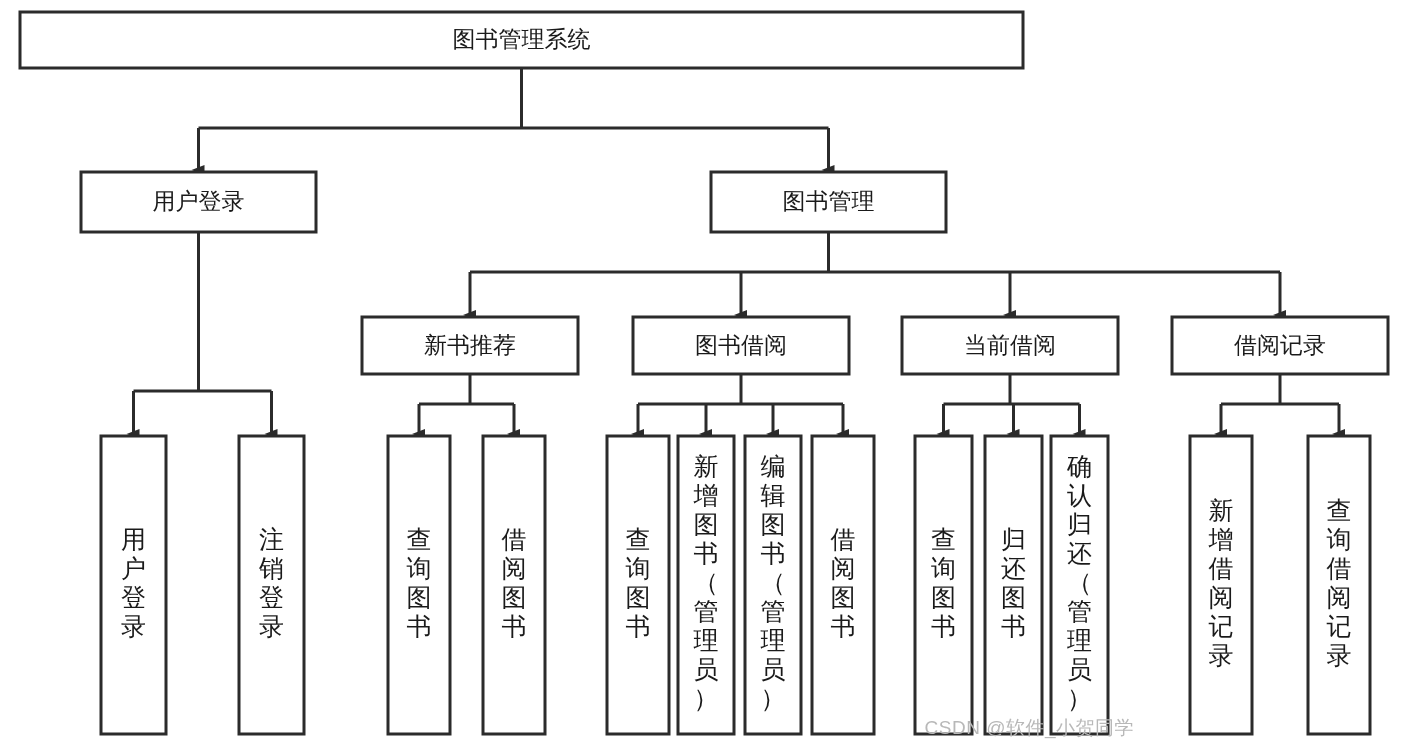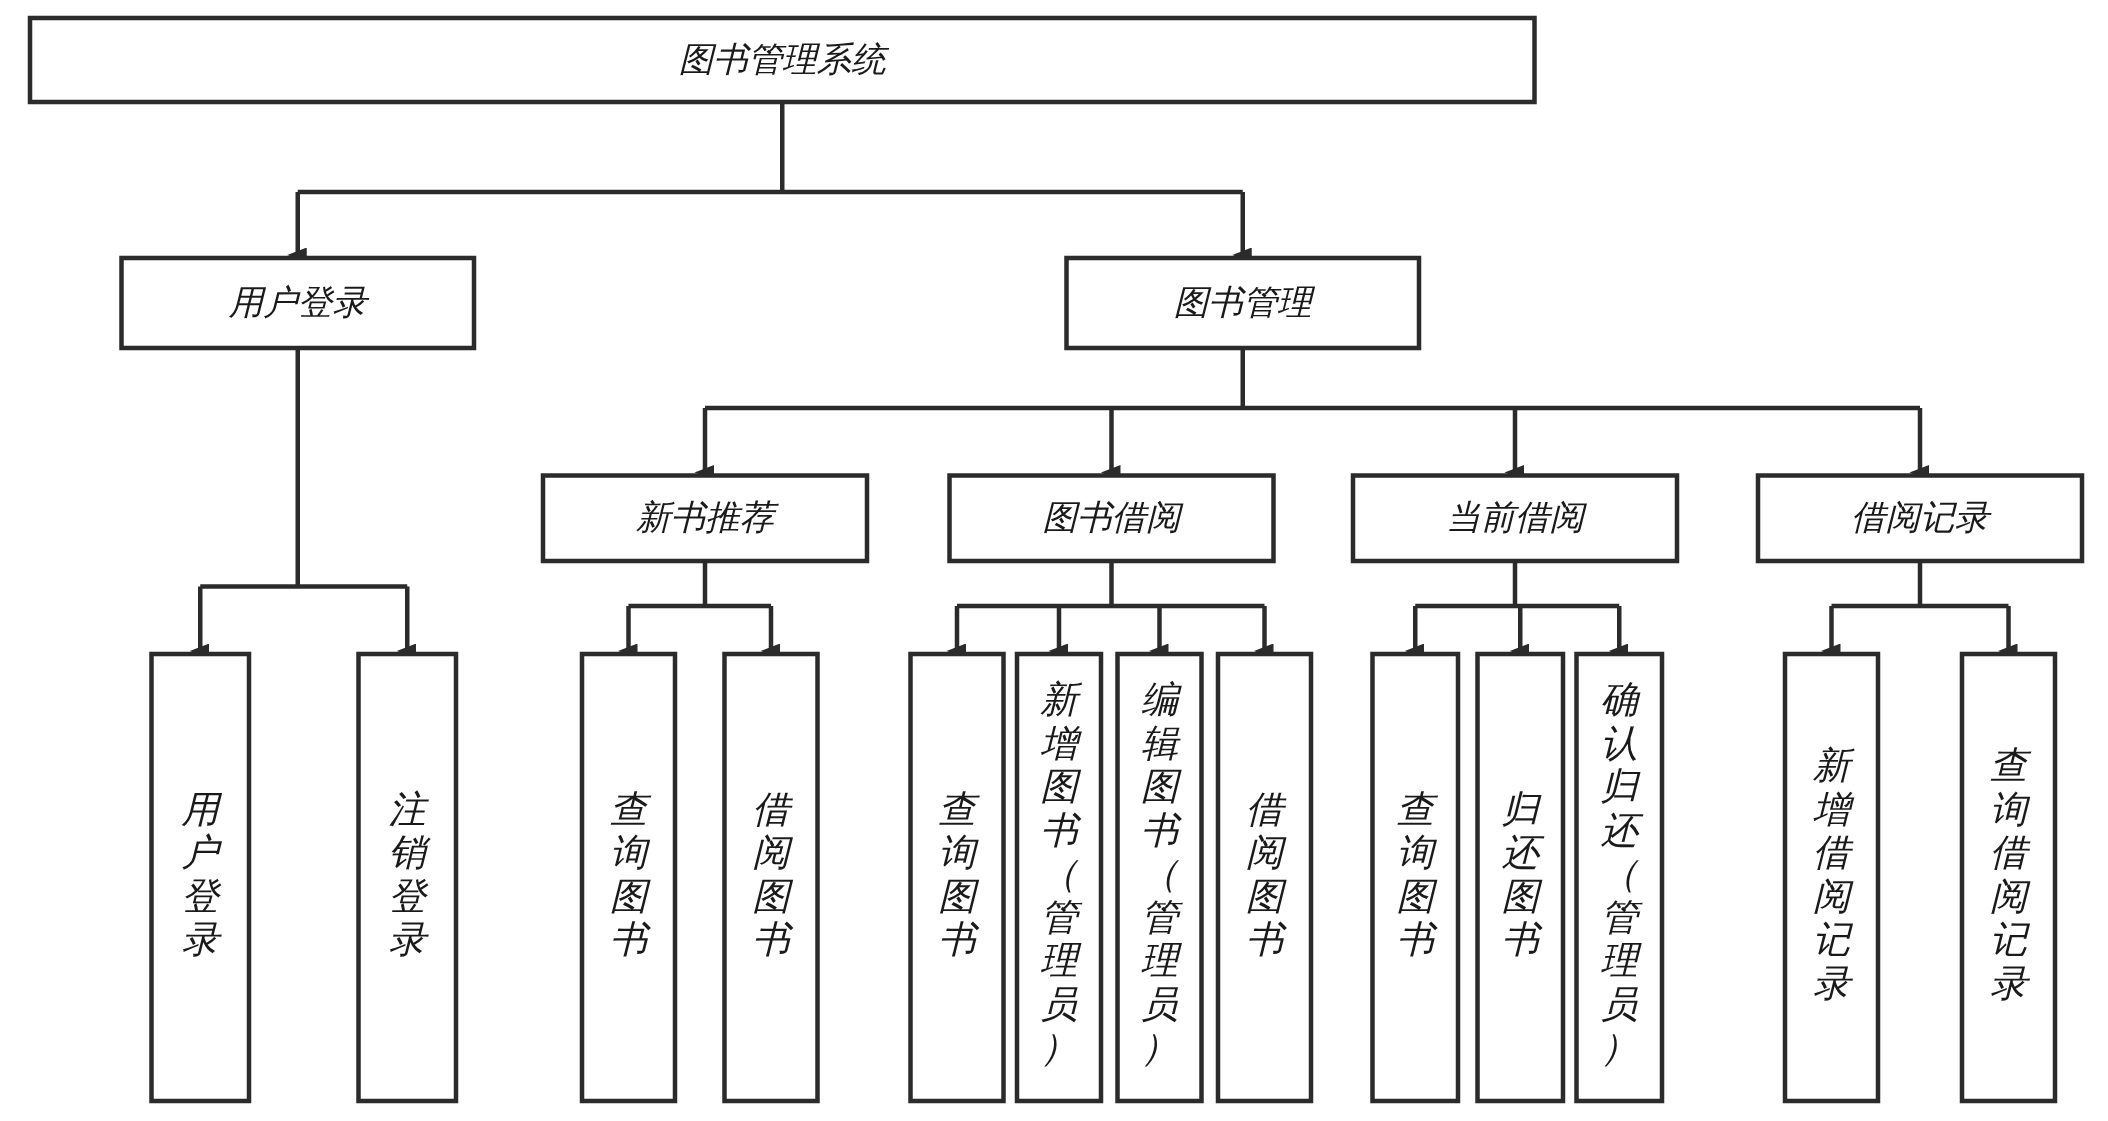--- a/index.html
+++ b/index.html
@@ -13,21 +13,20 @@
     font-family: "Liberation Sans", "DejaVu Sans", sans-serif;
     overflow: hidden;
     position: relative;
   }
   #diagram-root {
     position: absolute;
     left: 0;
     top: 0;
     width: 1142px;
     height: 747px;
-    font-style: italic;
   }
   svg#flow {
     display: block;
     width: 1405px;
     height: 747px;
   }
   .node-rect {
     fill: #ffffff;
     stroke: #2b2b2b;
     stroke-width: 3;
@@ -184,13 +183,14 @@
         <g>
           <rect x="1190" y="436" width="62" height="298" class="node-rect"></rect>
           <text x="1221" class="node-label-vert"><tspan x="1221" y="518.88">新</tspan><tspan x="1221" y="547.88">增</tspan><tspan x="1221" y="576.88">借</tspan><tspan x="1221" y="605.88">阅</tspan><tspan x="1221" y="634.88">记</tspan><tspan x="1221" y="663.88">录</tspan></text>
         </g>
         <g>
           <rect x="1308" y="436" width="62" height="298" class="node-rect"></rect>
           <text x="1339" class="node-label-vert"><tspan x="1339" y="518.88">查</tspan><tspan x="1339" y="547.88">询</tspan><tspan x="1339" y="576.88">借</tspan><tspan x="1339" y="605.88">阅</tspan><tspan x="1339" y="634.88">记</tspan><tspan x="1339" y="663.88">录</tspan></text>
         </g>
       </g>
   </svg>
+  <div class="watermark">CSDN @软件_小贺同学</div>
 </div>
 
 </body></html>

